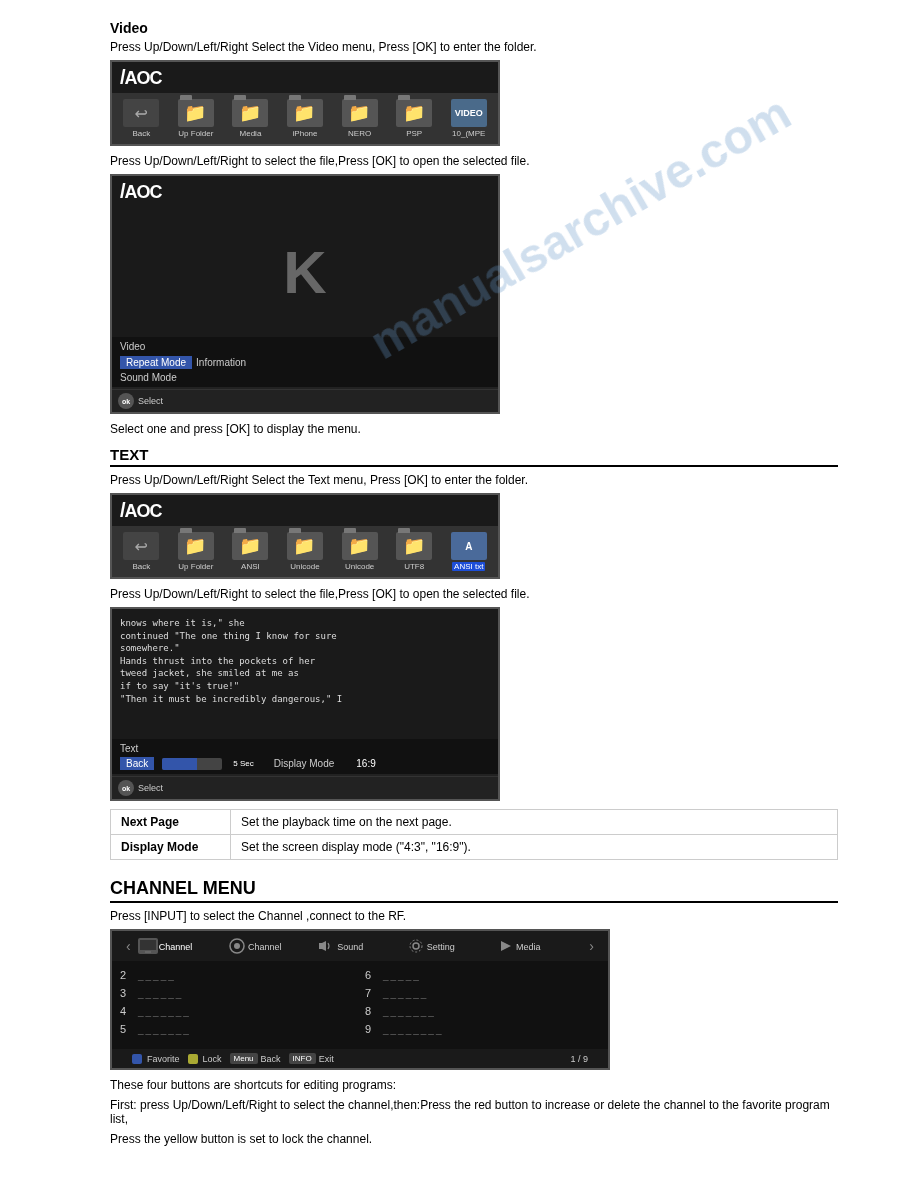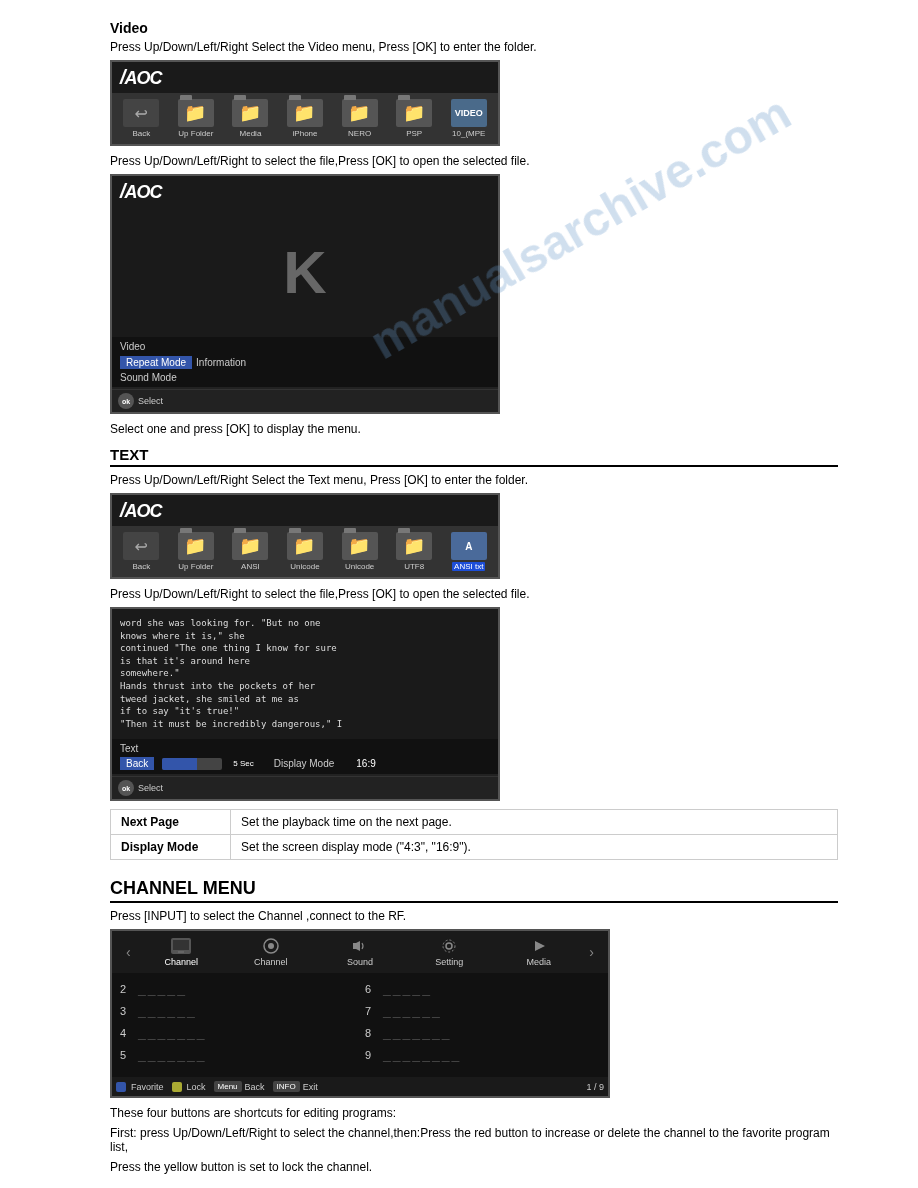--- a/index.html
+++ b/index.html
@@ -39,21 +39,20 @@
       width: 390px;
       margin-bottom: 8px;
       position: relative;
     }
 
     .aoc-header {
       background: #1a1a1a;
       padding: 4px 8px;
       display: flex;
       align-items: flex-end;
-      font-style: italic;
     }
     .aoc-logo {
       color: #fff;
       font-size: 18px;
       font-weight: bold;
       font-family: 'Arial Black', sans-serif;
       letter-spacing: -1px;
     }
     .aoc-logo .slash {
       color: #fff;
@@ -269,21 +268,20 @@
       padding: 6px 8px;
       gap: 0;
     }
     .nav-arrow {
       color: #888;
       font-size: 14px;
       padding: 0 6px;
     }
     .nav-tab {
       display: flex;
-      flex-direction: column;
       align-items: center;
       flex: 1;
     }
     .nav-tab .tab-icon {
       width: 22px;
       height: 18px;
       display: flex;
       align-items: center;
       justify-content: center;
     }
@@ -309,30 +307,29 @@
       align-items: center;
       margin-bottom: 6px;
     }
     .ch-num {
       color: #ccc;
       font-size: 11px;
       width: 18px;
     }
     .ch-line {
       color: #888;
-      font-size: 14px;
+      font-size: 10px;
       flex: 1;
-      font-weight: bold;
     }
 
     .channel-footer {
       background: #1a1a1a;
       display: flex;
       align-items: center;
-      padding: 4px 4px;
+      padding: 4px 20px;
       gap: 8px;
     }
     .footer-item {
       display: flex;
       align-items: center;
       gap: 3px;
     }
     .footer-box {
       background: #444;
       color: #fff;
@@ -530,24 +527,22 @@
         </div>
         <span class="file-label selected">ANSI txt</span>
       </div>
     </div>
   </div>
 
   <p class="desc">Press Up/Down/Left/Right to select the file,Press [OK] to open the selected file.</p>
 
   <div class="aoc-screen">
     <div class="text-viewer">
-      <p>word she was looking for. "But no one</p>
       <p>knows where it is," she</p>
       <p>continued "The one thing I know for sure</p>
-      <p>is that it's around here</p>
       <p>somewhere."</p>
       <p>Hands thrust into the pockets of her</p>
       <p>tweed jacket, she smiled at me as</p>
       <p>if to say "it's true!"</p>
       <p>"Then it must be incredibly dangerous," I</p>
     </div>
     <div class="text-controls">
       <div class="text-title-bar">Text</div>
       <div class="text-menu-row">
         <span class="text-menu-item selected">Back</span>

